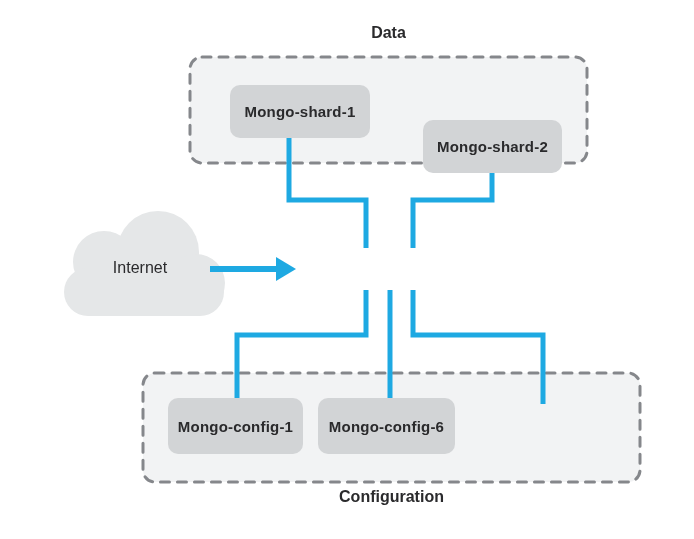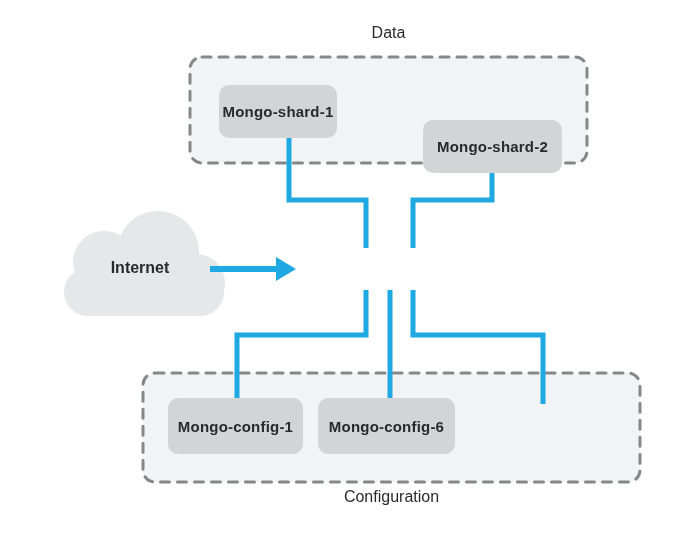--- a/index.html
+++ b/index.html
@@ -42,29 +42,29 @@
     font-size: 15px;
     font-weight: bold;
     color: #2a2a2c;
     letter-spacing: 0.2px;
     z-index: 2;
   }
   .group-label {
     position: absolute;
     text-align: center;
     font-size: 16px;
-    font-weight: normal;
+    font-weight: bold;
     color: #2a2a2c;
     z-index: 2;
   }
   .cloud-label {
     position: absolute;
     text-align: center;
     font-size: 16px;
-    font-weight: bold;
+    font-weight: normal;
     color: #2a2a2c;
     z-index: 2;
   }
 </style>
 </head>
 <body>
 
 <div class="canvas">
 
   <svg class="diagram-layer" viewBox="0 0 694 539">
@@ -88,20 +88,20 @@
 
     <path class="connector arrow-shaft" d="M210 269 L278 269" stroke="#1ea9e2"></path>
     <polygon points="276,257 296,269 276,281" fill="#1ea9e2"></polygon>
   </svg>
 
   <div class="group-label" style="left:190px; top:24px; width:397px;">Data</div>
   <div class="group-label" style="left:143px; top:488px; width:497px;">Configuration</div>
 
   <div class="cloud-label" style="left:80px; top:259px; width:120px;">Internet</div>
 
-  <div class="node" style="left:219px; top:85px; width:118px; height:53px;">Mongo-shard-1</div>
+  <div class="node" style="left:230px; top:85px; width:140px; height:53px;">Mongo-shard-1</div>
   <div class="node" style="left:423px; top:85px; width:139px; height:53px;margin-top:35px;">Mongo-shard-2</div>
 
 
   <div class="node" style="left:168px; top:398px; width:135px; height:56px;">Mongo-config-1</div>
   <div class="node" style="left:318px; top:398px; width:137px; height:56px;">Mongo-config-6</div>
 
 </div>
 
 </body></html>

